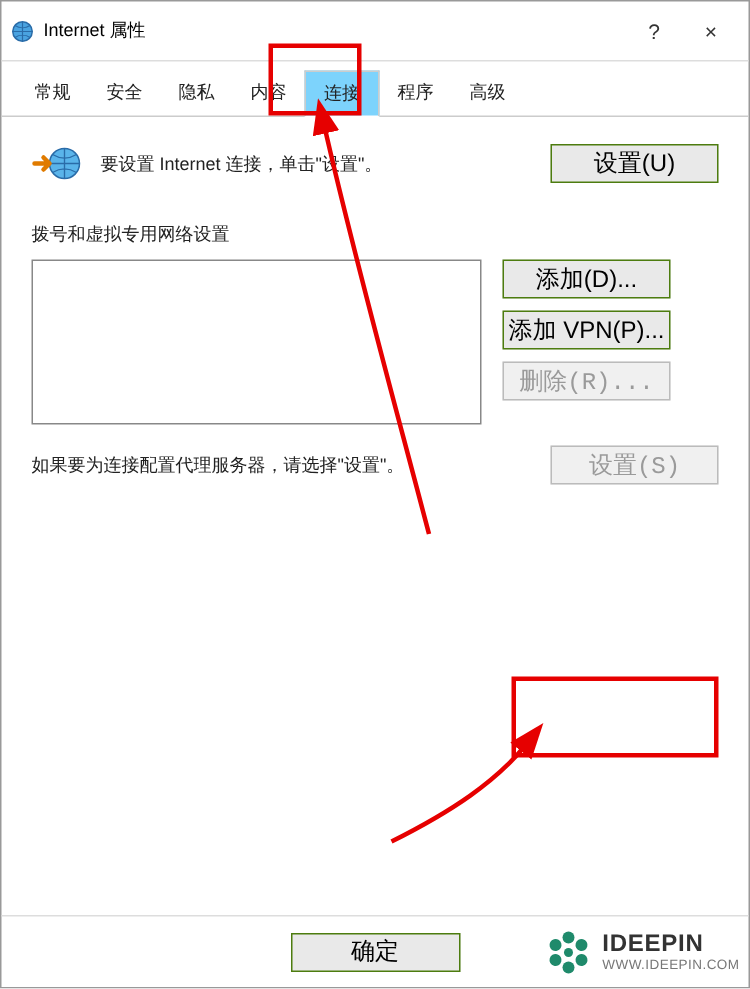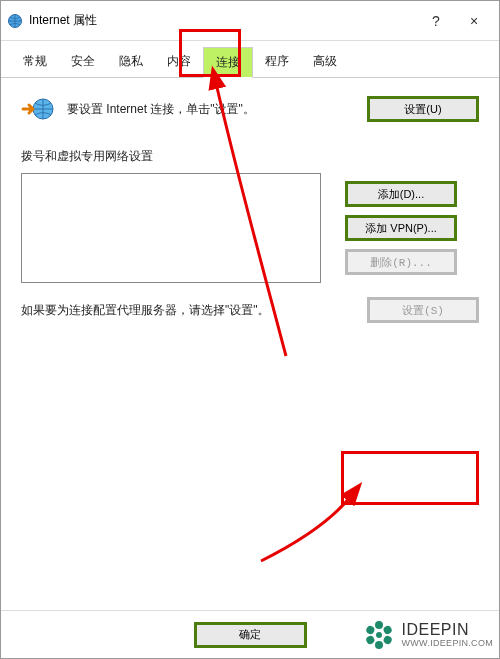--- a/index.html
+++ b/index.html
@@ -5,54 +5,54 @@
 * { box-sizing: border-box; margin: 0; padding: 0; font-family: "Microsoft YaHei", "Segoe UI", sans-serif; }
 body { background: #fff; width: 500px; height: 659px; position: relative; overflow: hidden; }
 .window { width: 500px; height: 659px; border: 1px solid #999; background: #fff; position: relative; }
 .titlebar { height: 40px; display: flex; align-items: center; padding: 0 6px; border-bottom: 1px solid #ddd; font-size: 12px; }
 .titlebar-icon { width: 16px; height: 16px; margin-right: 6px; display: inline-flex; align-items: center; justify-content: center; }
 .titlebar-title { flex: 1; color: #000; }
 .titlebar-btn { width: 38px; height: 24px; display: inline-flex; align-items: center; justify-content: center; color: #333; font-size: 14px; cursor: pointer; }
 
 .tabbar { display: flex; padding: 6px 10px 0 10px; font-size: 12px; border-bottom: 1px solid #ccc; }
 .tab { padding: 6px 12px; cursor: pointer; color: #222; position: relative; }
-.tab.active { border: 1px solid #ccc; border-bottom: 1px solid #fff; background: #bef264; margin-bottom: -1px; }
+.tab.active { border: 1px solid #ccc; border-bottom: 1px solid #fff; background: #7dd3fc; margin-bottom: -1px; }
 
 .content { padding: 16px 20px; font-size: 12px; color: #222; position: relative; }
 
 .row1 { display: flex; align-items: center; gap: 12px; margin-bottom: 24px; }
 .globe-icon { width: 34px; height: 30px; flex-shrink: 0; }
 .row1-text { flex: 1; font-size: 12px; line-height: 1.5; }
-.btn { width: 112px; height: 26px; border: 3px solid #4d7c0f; background: #e9e9e9; font-size: 11px; cursor: pointer; display: inline-flex; align-items: center; justify-content: center; }
+.btn { width: 112px; height: 26px; border: 1px solid #4d7c0f; background: #e9e9e9; font-size: 16px; cursor: pointer; display: inline-flex; align-items: center; justify-content: center; }
 .btn.disabled { color: #9a9a9a; border-color: #bbb; background: #f0f0f0; cursor: default; font-family: Liberation Mono, monospace; }
 
 .section-label { font-size: 12px; margin-bottom: 8px; }
 
-.dial-group { display: flex; gap: 24px; align-items: center; margin-bottom: 14px; }
+.dial-group { display: flex; gap: 14px; align-items: flex-start; margin-bottom: 14px; }
 .listbox { width: 300px; height: 110px; border: 1px solid #888; background: #fff; }
 .stackbtns { display: flex; flex-direction: column; gap: 8px; }
 
 .hint { font-size: 12px; margin-top: 6px; display: flex; align-items: center; justify-content: space-between; gap: 14px; }
 
 .lan-section { position: absolute; left: 20px; right: 20px; top: 450px; }
 .lan-row { display: flex; gap: 14px; align-items: flex-start; }
 .lan-text { flex: 1; font-size: 12px; line-height: 1.6; }
 
 .footer { position: absolute; left: 0; right: 0; bottom: 0; height: 48px; border-top: 1px solid #ddd; display: flex; align-items: center; justify-content: center; }
 
 .hl { position: absolute; border: 3px solid #e60000; pointer-events: none; }
 .hl1 { left: 178px; top: 28px; width: 62px; height: 48px; }
 .hl2 { left: 340px; top: 450px; width: 138px; height: 54px; }
 
 .arrow-layer { position: absolute; inset: 0; pointer-events: none; }
 
 .watermark { position: absolute; right: 6px; bottom: 6px; display: flex; align-items: center; gap: 6px; font-size: 11px; color: #333; }
 .wm-logo { width: 34px; height: 34px; }
 .wm-text { display: flex; flex-direction: column; line-height: 1.1; }
-.wm-brand { font-weight: 400; font-size: 16px; letter-spacing: 0.5px; }
+.wm-brand { font-weight: 700; font-size: 16px; letter-spacing: 0.5px; }
 .wm-url { font-size: 9px; color: #777; letter-spacing: 0.3px; }
 </style>
 </head>
 <body>
 
 <div class="window">
 
   <div class="titlebar">
     <span class="titlebar-icon">
       <svg viewBox="0 0 16 16" width="16" height="16">

